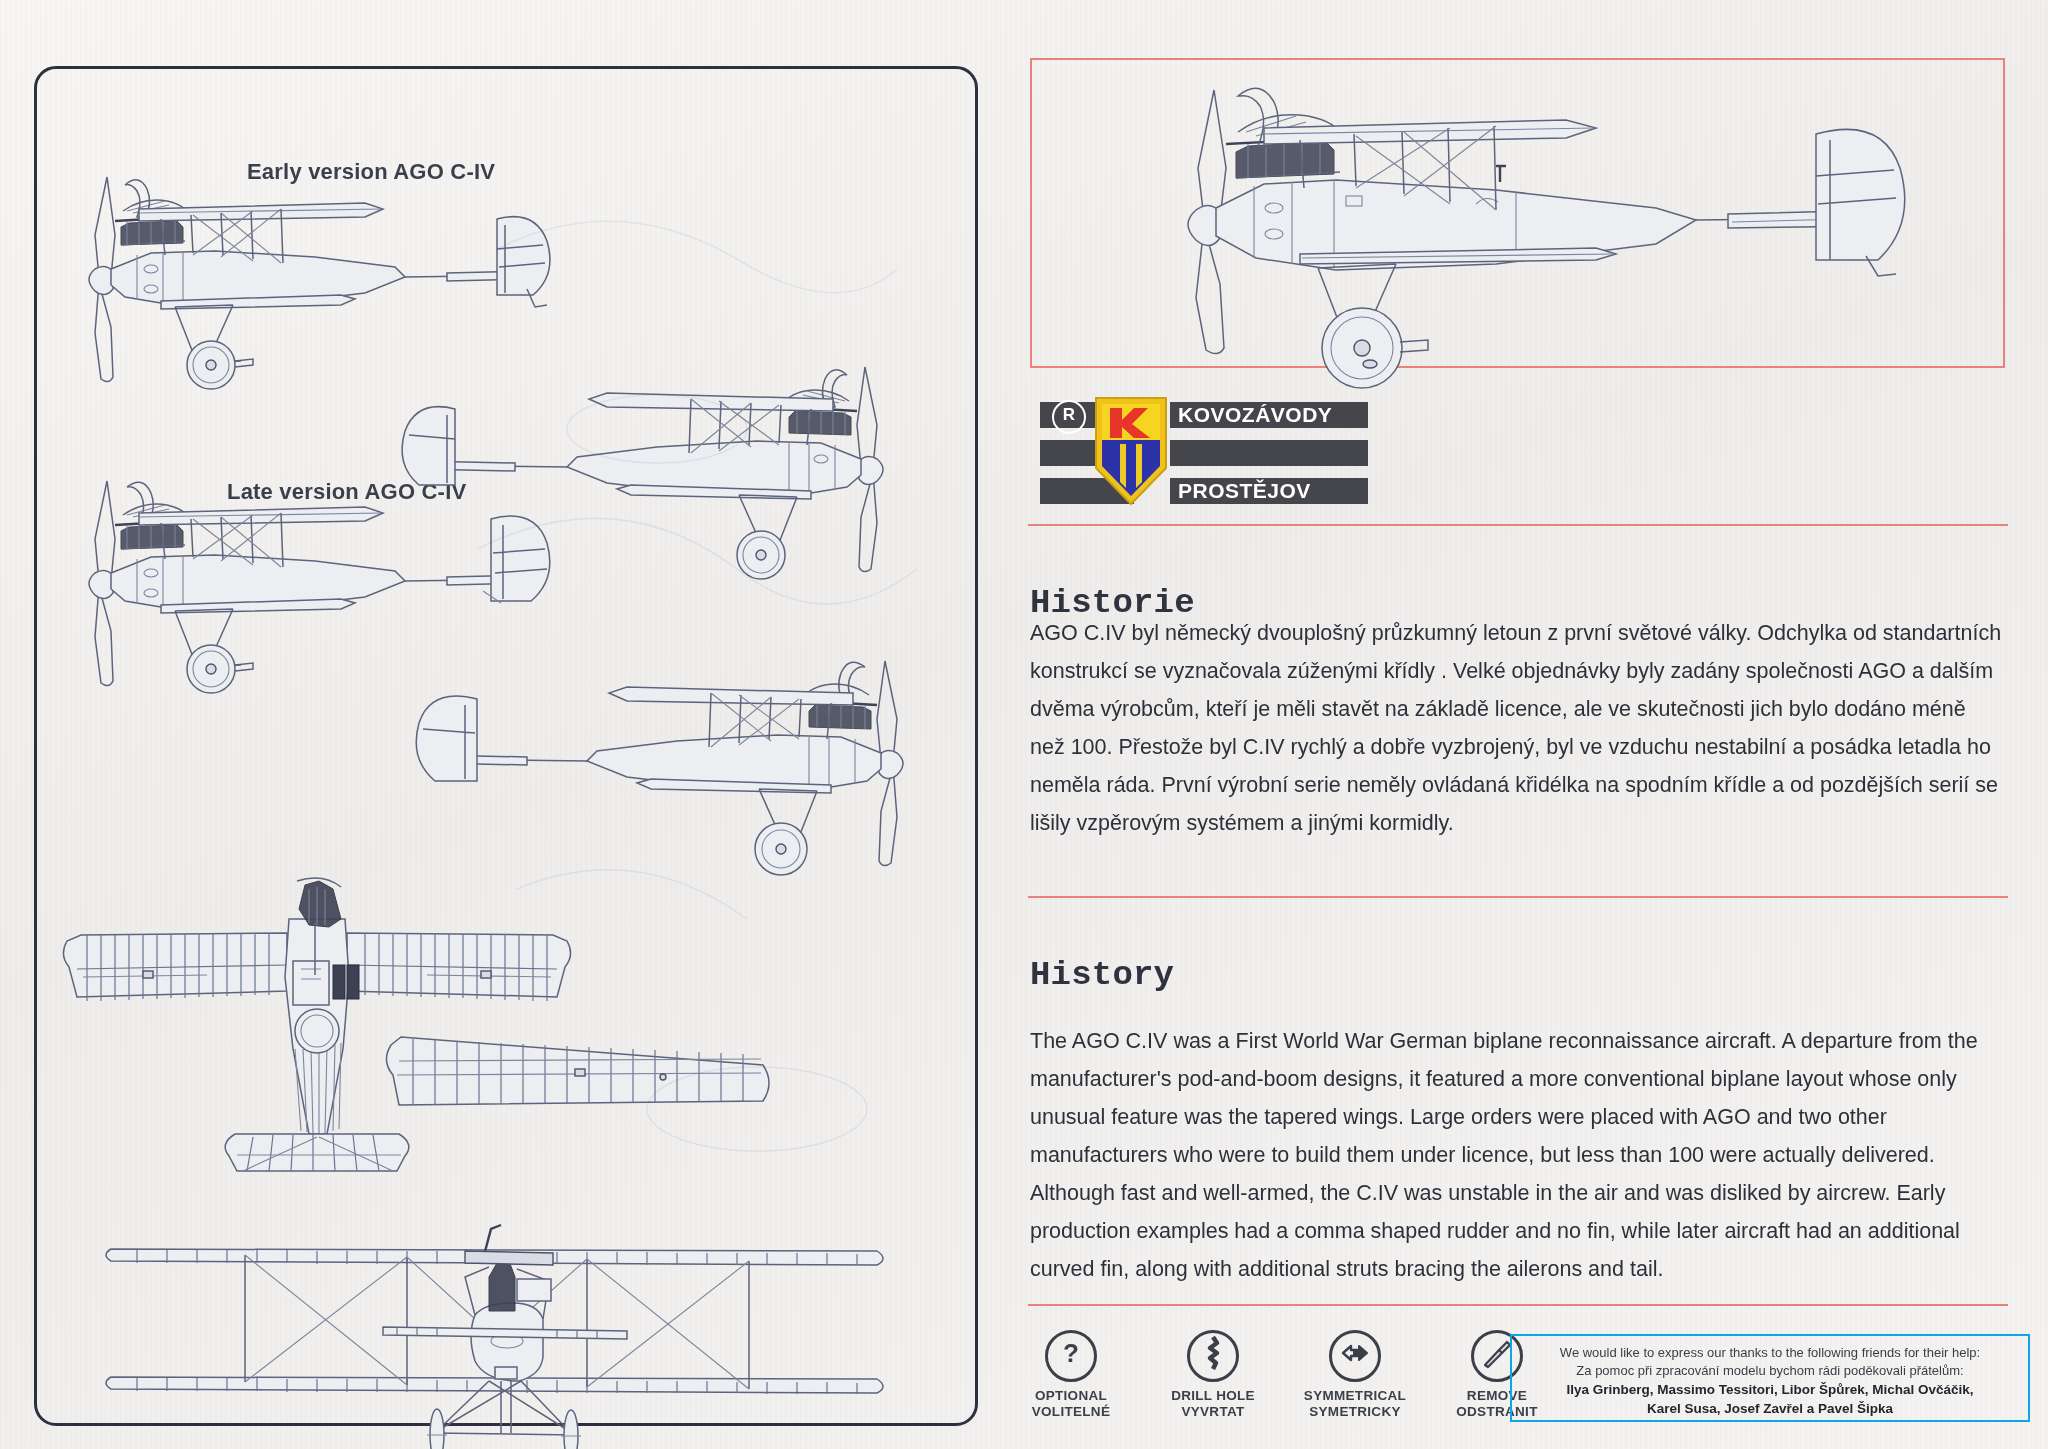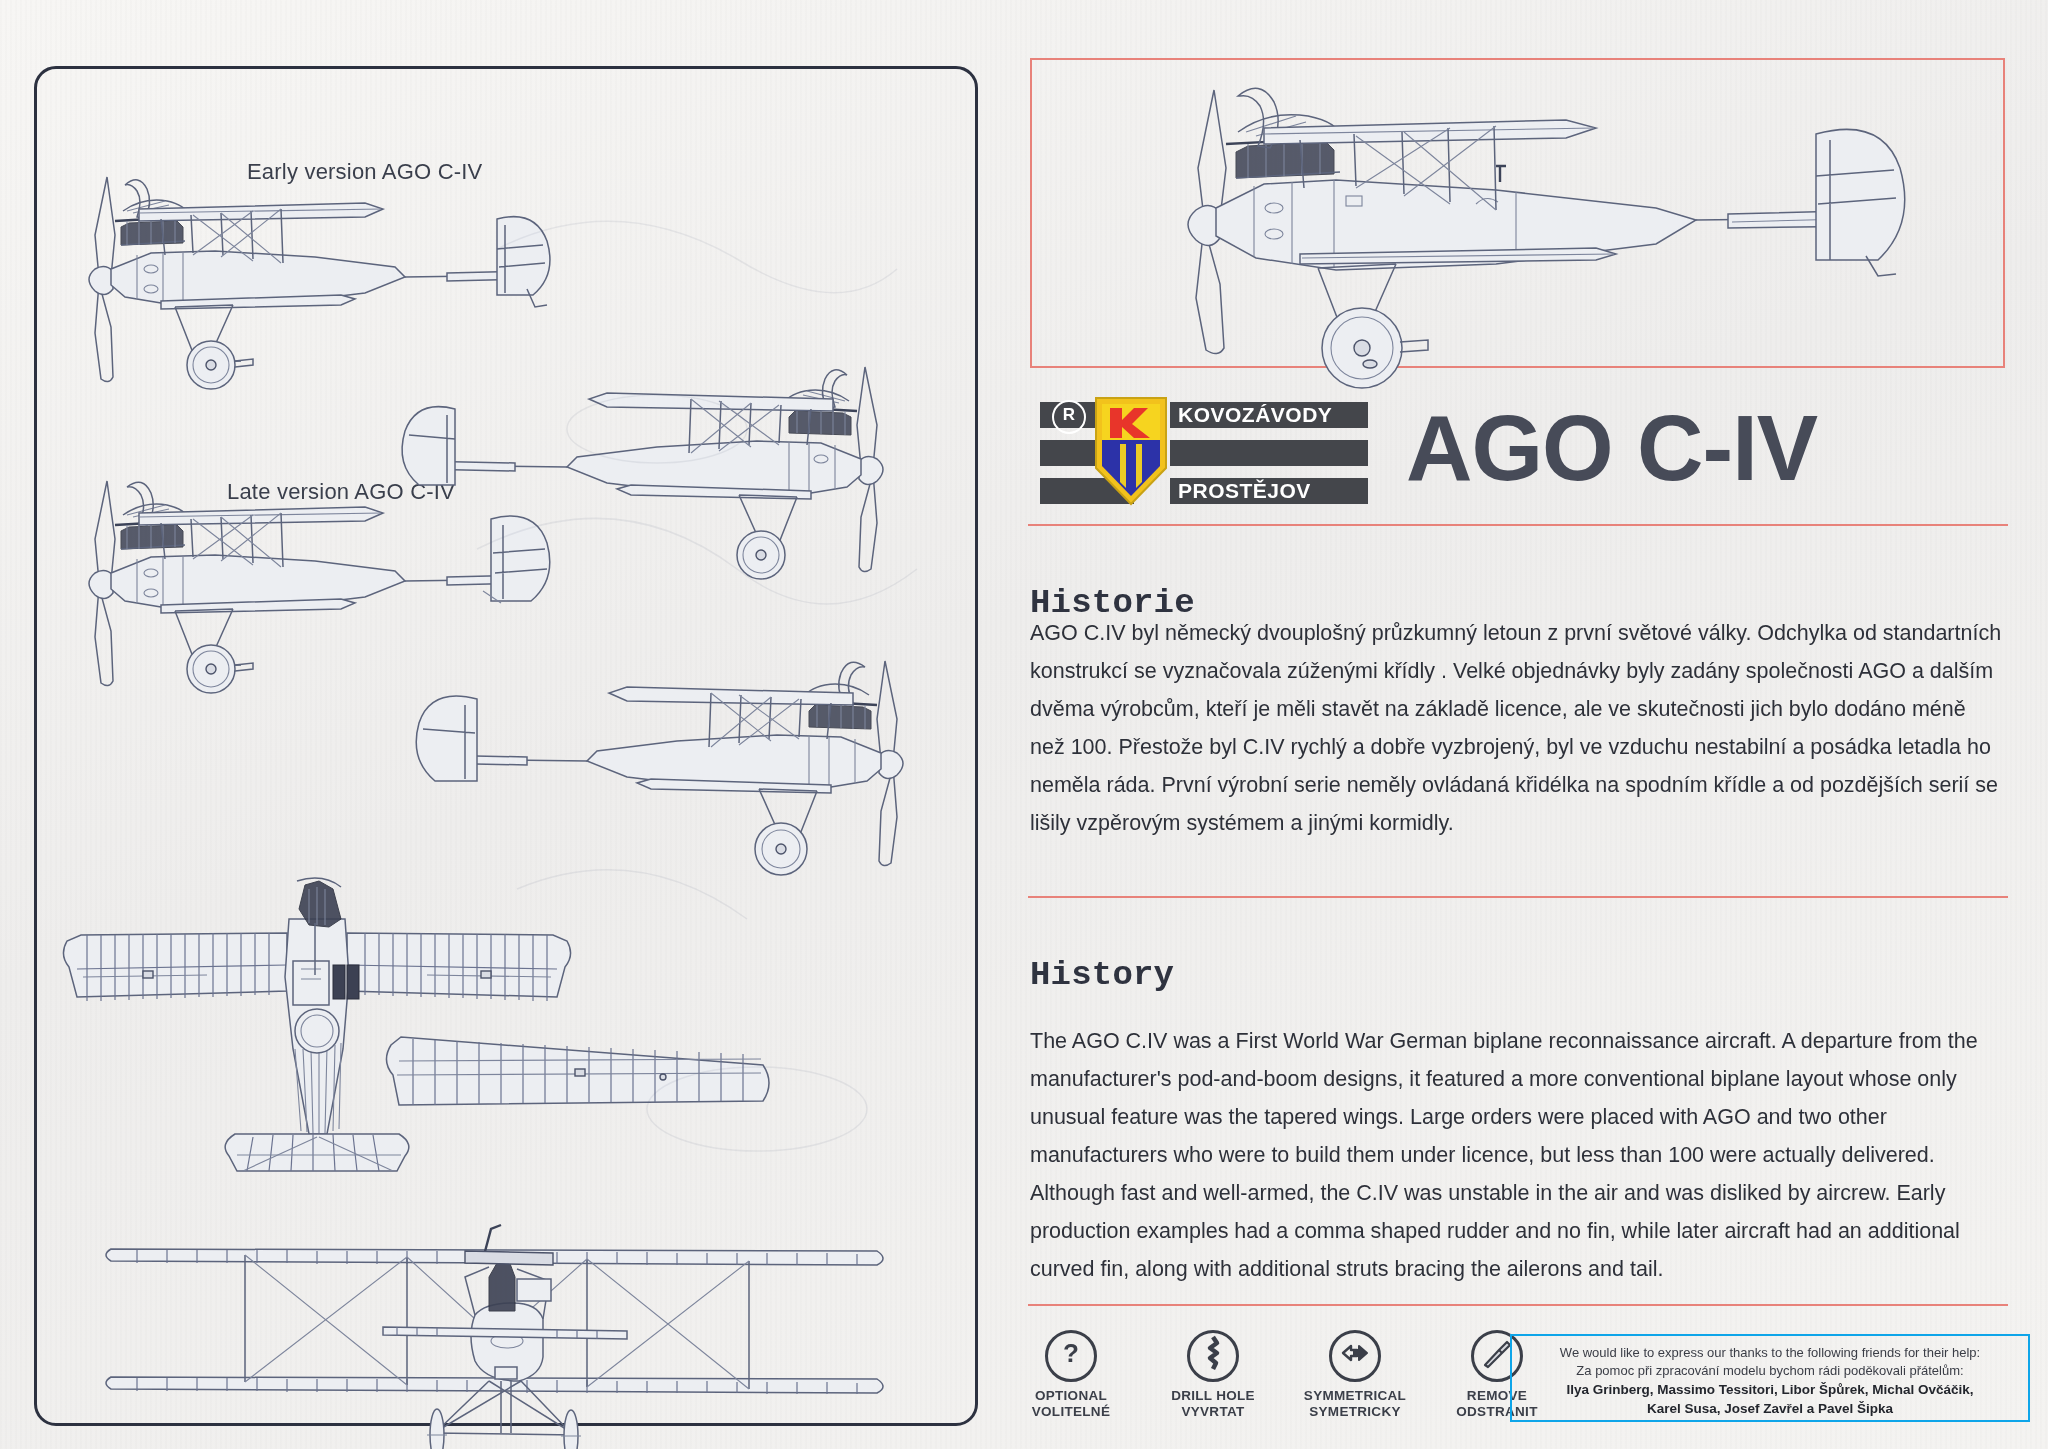--- a/index.html
+++ b/index.html
@@ -21,21 +21,21 @@
 
   
   #left-panel{
     position:absolute;left:34px;top:66px;width:944px;height:1360px;
     border:3px solid #2c3140;border-radius:22px;
     background:transparent;
     box-sizing:border-box;
   }
   .dwg-label{
     position:absolute;
-    font-size:22px;font-weight:400;color:#3a3f4c;
+    font-size:22px;font-weight:700;color:#3a3f4c;
     letter-spacing:.2px;white-space:nowrap;
   }
   #label-early{left:210px;top:90px;}
   #label-late{left:190px;top:410px;}
 
   svg.plan{position:absolute;overflow:visible;}
   .ln{fill:none;stroke:#5c647c;stroke-width:1.5;}
   .ln-t{fill:none;stroke:#7d859c;stroke-width:1.1;}
   .ln-th{fill:none;stroke:#3c4358;stroke-width:2.4;}
   .fill-l{fill:#eceef2;stroke:#5c647c;stroke-width:1.5;}
@@ -540,21 +540,20 @@
           <path d="M4 4 L74 4 L74 74 L39 110 L4 74 Z" fill="#f2c21c" stroke="#c9a214" stroke-width="2"></path>
           <path d="M10 10 L68 10 L68 72 L39 102 L10 72 Z" fill="#2c32a8"></path>
           <path d="M10 10 L68 10 L68 46 L10 46 Z" fill="#f6d41f"></path>
           <path d="M18 14 L30 14 L30 26 L42 14 L56 14 L40 30 L58 44 L42 44 L30 33 L30 44 L18 44 Z" fill="#e8352a"></path>
           <path d="M28 50 L34 50 L34 94 L28 88 Z" fill="#f6d41f" opacity=".95"></path>
           <path d="M44 50 L50 50 L50 88 L44 94 Z" fill="#f6d41f" opacity=".95"></path>
           <path d="M10 46 L20 46 L20 70 L10 62 Z" fill="#2fae4e" opacity=".0"></path>
         </svg>
       </div>
 
-      <div id="main-title">AGO C-IV</div>
     </div>
 
     <div class="hr-red" id="hr1"></div>
 
     <h2 class="sec-head" id="head-historie">Historie</h2>
     <p class="body-text" id="txt-cz">AGO C.IV byl německý dvouplošný průzkumný letoun z první světové války. Odchylka od standartních konstrukcí se vyznačovala  zúženými křídly . Velké objednávky byly zadány společnosti AGO a dalším dvěma výrobcům, kteří je měli stavět na základě licence, ale ve skutečnosti jich bylo dodáno méně než 100. Přestože byl C.IV rychlý a dobře vyzbrojený, byl ve vzduchu nestabilní a posádka letadla ho neměla ráda. První  výrobní serie  neměly ovládaná křidélka na spodním křídle a od pozdějších serií se lišily vzpěrovým systémem a jinými kormidly.</p>
 
     <div class="hr-red" id="hr2"></div>
 
     <h2 class="sec-head" id="head-history">History</h2>

